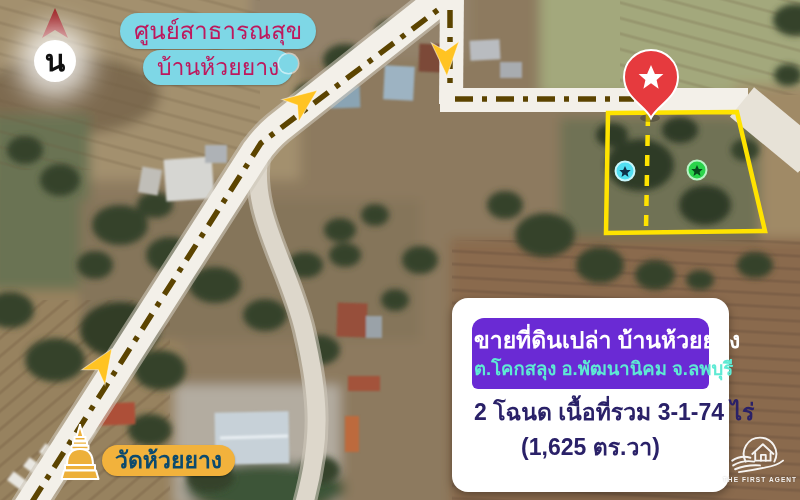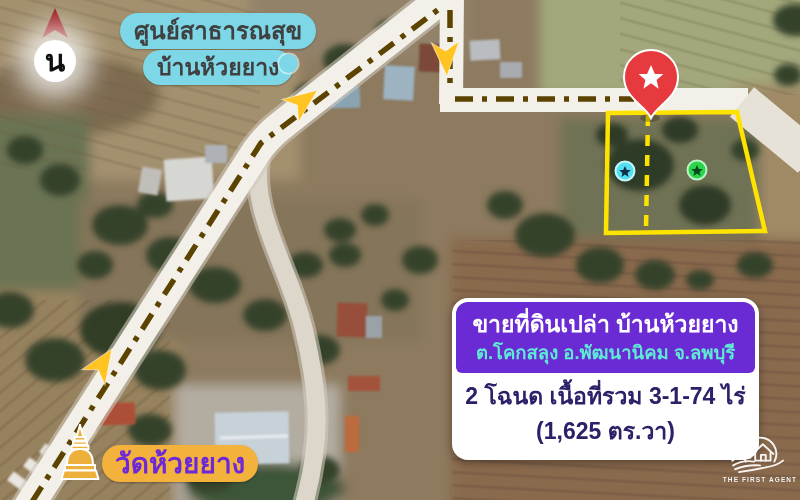--- a/index.html
+++ b/index.html
@@ -11,35 +11,35 @@
 
   
   .compass{left:22px;top:6px;width:66px;height:84px;}
   .compass-circle{position:absolute;left:12px;top:34px;width:42px;height:42px;border-radius:50%;
     background:#fff;box-shadow:0 0 26px 16px rgba(255,255,255,.75);
     display:flex;align-items:center;justify-content:center;}
   .compass-label{font-size:30px;font-weight:800;color:#101010;line-height:1;}
 
   
   .health{left:120px;top:13px;display:flex;flex-direction:column;align-items:center;gap:1px;}
-  .pill{background:#7ed7e6;color:#404040;font-weight:700;border-radius:22px;
+  .pill{background:#7ed7e6;color:#be185d;font-weight:400;border-radius:22px;
         padding:2px 14px;white-space:nowrap;line-height:1.35;box-shadow:0 1px 2px rgba(0,0,0,.25);}
   .pill.l1{font-size:24px;}
   .pill.l2{font-size:23px;text-align:right;}
   .cyan-dot{left:279px;top:54px;width:19px;height:19px;border-radius:50%;background:#7ed7e6;
             box-shadow:0 0 0 1.5px rgba(255,255,255,.55);}
 
   
-  .temple-pill{left:102px;top:445px;background:#f2b23c;color:#6d28d9;font-weight:800;
-    font-size:28px;border-radius:18px;padding:1px 13px;white-space:nowrap;line-height:1.25;
+  .temple-pill{left:102px;top:445px;background:#f2b23c;color:#0c4a6e;font-weight:800;
+    font-size:23px;border-radius:18px;padding:1px 13px;white-space:nowrap;line-height:1.25;
     box-shadow:0 1px 2px rgba(0,0,0,.3);}
   .pagoda{left:56px;top:422px;}
 
   
-  .card{left:452px;top:298px;width:307px;background:#fff;border-radius:16px;padding:4px;
+  .card{left:452px;top:298px;width:277px;background:#fff;border-radius:16px;padding:20px;
         box-shadow:0 3px 8px rgba(0,0,0,.35);text-align:center;}
   .card-header{background:#6a2ad4;border-radius:12px 12px 6px 6px;padding:6px 2px 7px;}
   .card-title{color:#fff;font-weight:800;font-size:23px;line-height:1.45;white-space:nowrap;}
   .card-subtitle{color:#5eead4;font-weight:700;font-size:18.5px;line-height:1.35;white-space:nowrap;}
   .card-body{padding:6px 2px 8px;text-align:center;}
   .card-line{color:#2a2168;font-weight:800;font-size:23px;line-height:1.5;white-space:nowrap;}
 
   
   .logo{left:722px;top:429px;width:76px;display:flex;flex-direction:column;align-items:center;opacity:.92;}
   .logo-text{color:#fff;font-size:6.5px;letter-spacing:1.1px;font-weight:700;white-space:nowrap;margin-top:1px;

